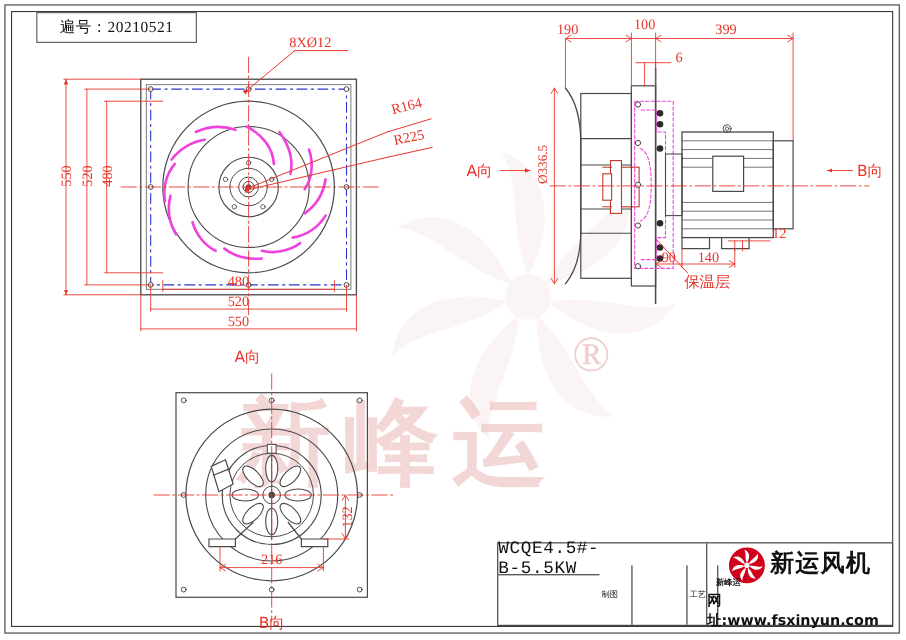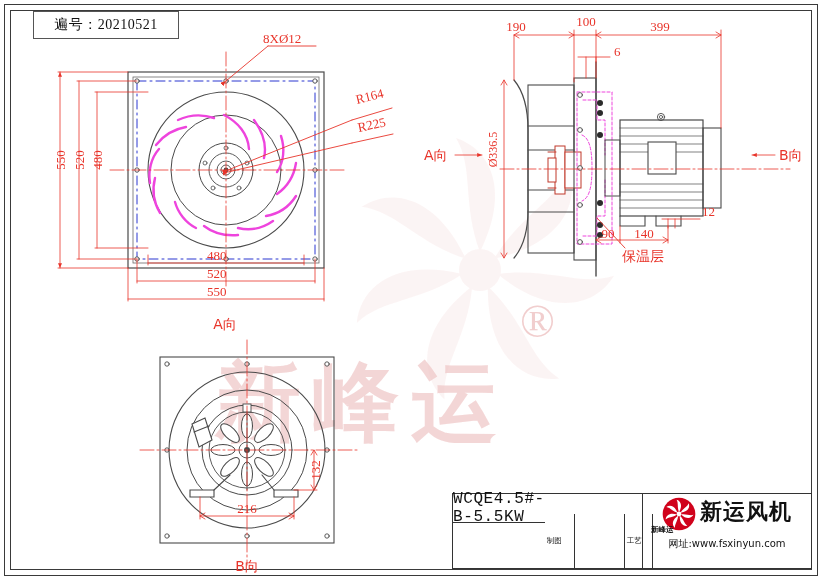--- a/index.html
+++ b/index.html
@@ -45,21 +45,21 @@
   .c-lbl{width:30px;justify-content:flex-start;}
   .c-val{width:50px;}
   .c-lbl2{width:28px;}
   .c-val2{width:80px;justify-content:center;font-family:"Liberation Mono",monospace;font-size:9px;}
   .c-date-val{flex:1;justify-content:center;font-family:"Liberation Mono",monospace;font-size:9.5px;}
   .tb-right{flex:1;position:relative;display:flex;flex-direction:column;align-items:center;justify-content:flex-start;}
   .brand-row{display:flex;align-items:flex-start;gap:4px;margin-top:3px;}
   .brand-logo{width:34px;height:34px;position:relative;}
   .brand-name{font-size:22px;color:#111;font-family:"DejaVu Sans",sans-serif;font-weight:700;letter-spacing:1px;}
   .brand-sub{position:absolute;left:8px;top:31px;font-size:7.5px;color:#111;font-weight:700;font-family:"DejaVu Sans",sans-serif;}
-  .brand-url{margin-top:6px;font-size:10px;color:#111;font-family:"DejaVu Sans",sans-serif;font-weight:400;}
+  .brand-url{margin-top:6px;font-size:13px;color:#111;font-family:"DejaVu Sans",sans-serif;font-weight:700;}
 
   
   .lab{position:absolute;z-index:20;color:#e8342a;font-family:"DejaVu Sans",sans-serif;}
   .lab-serif{font-family:"Liberation Serif",serif;}
 </style>
 </head>
 <body>
 
 <div id="sheet">
 

